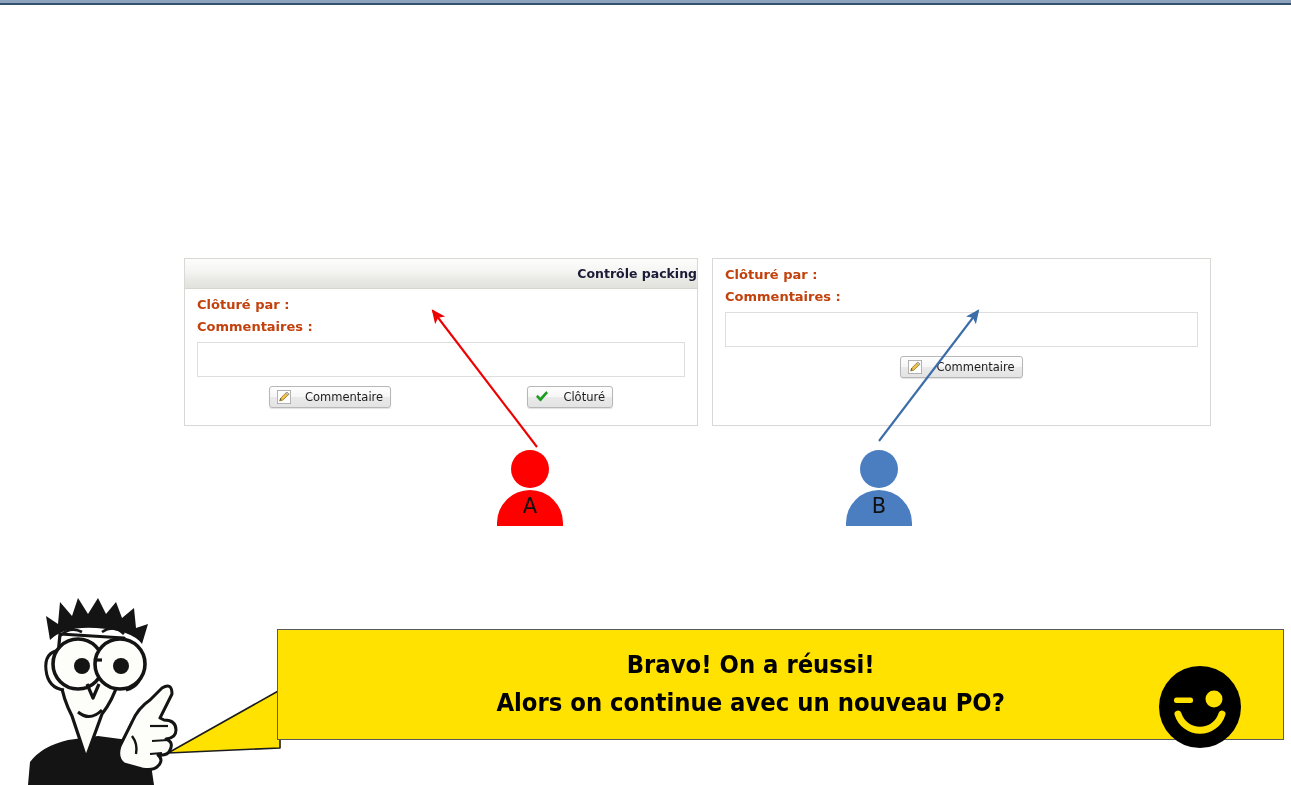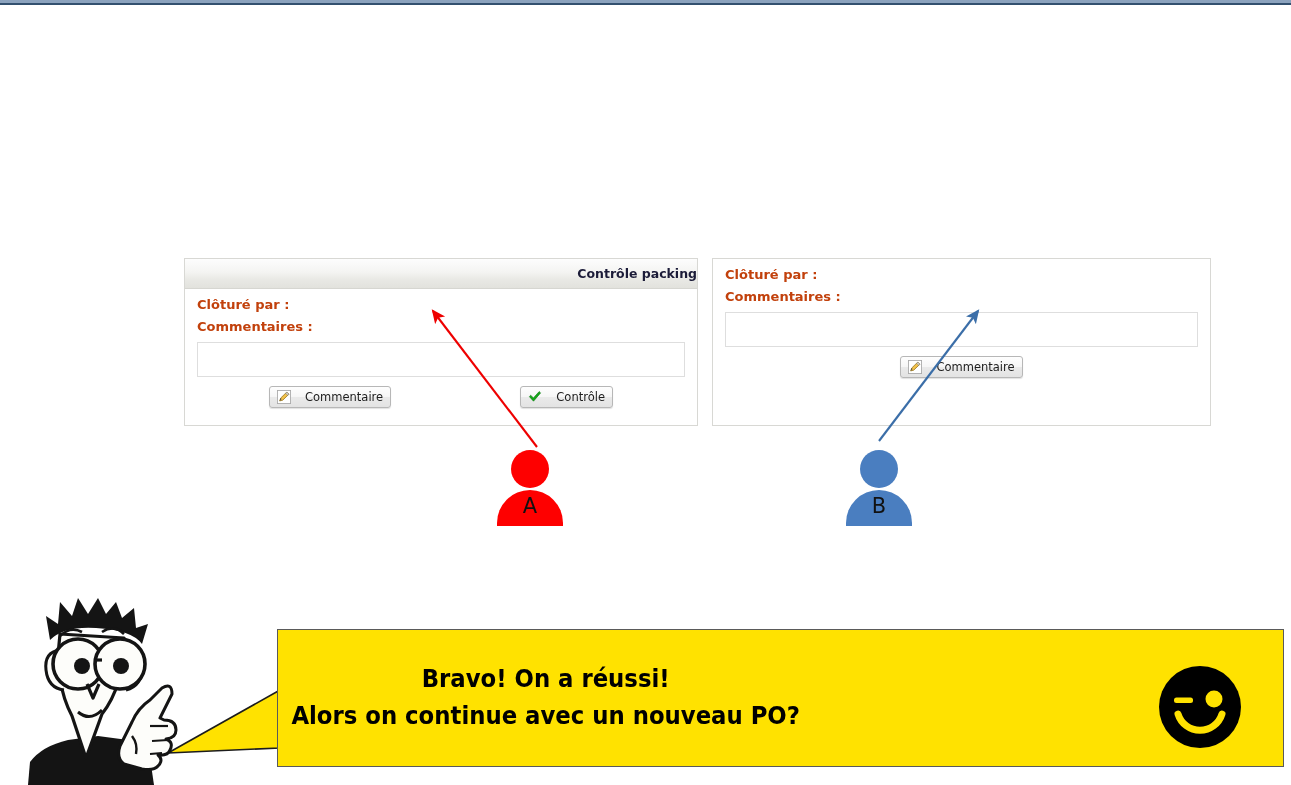--- a/index.html
+++ b/index.html
@@ -155,26 +155,27 @@
     font-family: "DejaVu Sans", sans-serif;
     font-size: 21px;
     color: #111111;
     line-height: 1;
   }
 
   
   #bubble {
     position: absolute;
     left: 277px; top: 629px;
-    width: 1007px; height: 138px;
+    width: 1007px; height: 111px;
     background: #ffe200;
     border: 1px solid #5a5a5a;
     box-sizing: border-box;
     display: flex;
     align-items: center;
+    justify-content: center;
   }
   #bubble-text {
     font-family: "DejaVu Sans", sans-serif;
     font-weight: bold;
     font-size: 24px;
     color: #000000;
     text-align: center;
     line-height: 1.55;
     transform: scaleX(0.95);
     margin-right: 60px;
@@ -213,21 +214,21 @@
             </svg>
           </span>
           <span>Commentaire</span>
         </div>
         <div class="ui-btn">
           <span class="glyph">
             <svg viewBox="0 0 16 16" width="14" height="14">
               <path d="M1.6 7.6 L3 6 L6.2 9 L12.8 1.8 L14.4 3.3 L6.3 12.8 Z" fill="#16a81a" stroke="#0c7a10" stroke-width="0.7" stroke-linejoin="round"></path>
             </svg>
           </span>
-          <span>Contrôle</span>
+          <span>Clôturé</span>
         </div>
       </div>
     </div>
   </div>
 
   <div class="panel" id="panel-right">
     <div class="panel-body">
       <div class="field-label">Clôturé par :</div>
       <div class="field-label">Commentaires :</div>
       <div class="comment-box"></div>

